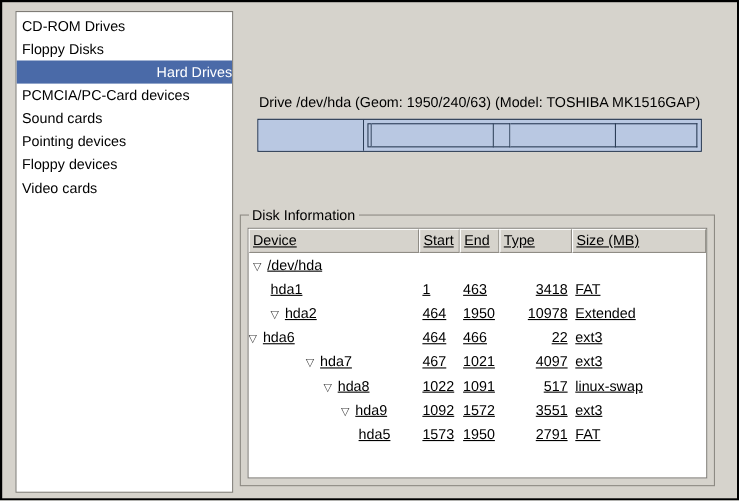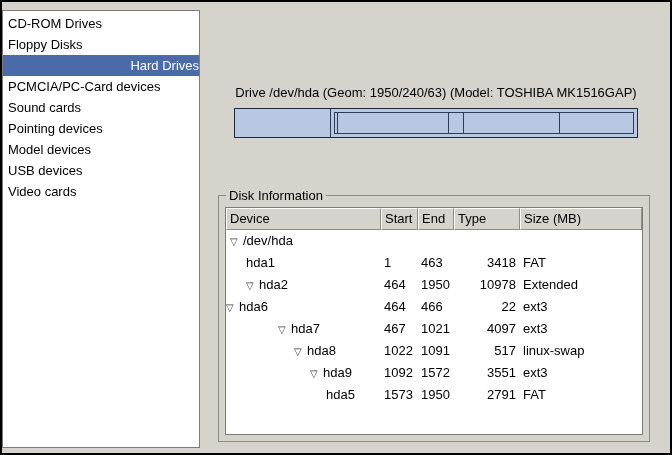--- a/index.html
+++ b/index.html
@@ -4,21 +4,21 @@
 <style>
   html,body{margin:0;padding:0;background:#fff;}
   .window{
     position:relative;width:672px;height:455px;box-sizing:border-box;
     background:#d6d3cc;border:2px solid #000;
     font-family:"Liberation Sans",sans-serif;font-size:13px;color:#000;
     overflow:hidden;cursor:default;
   }
   
   .sidebar{
-    position:absolute;left:0;top:8px;width:198px;height:438px;
+    position:absolute;left:12px;top:8px;width:198px;height:438px;
     box-sizing:border-box;background:#fff;border:1px solid #7f7c76;
     padding-top:2px;overflow:hidden;
   }
   .sidebar-item{height:21px;line-height:21px;padding-left:5px;white-space:nowrap;}
   .sidebar-item.selected{background:#4a6aa8;color:#fff;text-align:right;}
   
   .drive-title{position:absolute;left:224px;top:83px;width:420px;text-align:center;white-space:nowrap;}
   .disk-bar{
     position:absolute;left:232px;top:106px;width:404px;height:30px;
     box-sizing:border-box;border:1px solid #1a2940;background:#b9c8e2;display:flex;
@@ -37,21 +37,21 @@
   .disk-info{
     position:absolute;left:216px;top:186px;width:432px;height:254px;
     box-sizing:border-box;border:1px solid #8d8a83;margin:0;
     padding:4px 6px 6px 6px;
   }
   .disk-info legend{font-size:13px;padding:0 3px;margin-left:1px;margin-top:13px;}
   .ptable{
     width:100%;height:100%;box-sizing:border-box;background:#fff;
     border:1px solid #7f7c76;overflow:hidden;
   }
-  .thead,.trow{display:grid;grid-template-columns:155px 37px 36px 66px 1fr;}
+  .thead,.trow{display:grid;grid-template-columns:155px 37px 36px 66px 1fr;text-decoration:underline;}
   .thead{height:22px;}
   .th{
     box-sizing:border-box;height:22px;line-height:20px;
     background:#d6d3cc;border-right:1px solid #8f8c85;border-bottom:1px solid #8f8c85;
     border-top:1px solid #fff;border-left:1px solid #fff;
     padding-left:3px;overflow:hidden;white-space:nowrap;
   }
   .trow{height:22px;line-height:22px;}
   .td{overflow:hidden;white-space:nowrap;box-sizing:border-box;}
   .td.c-start,.td.c-end,.td.c-type{padding-left:3px;}
@@ -71,22 +71,21 @@
 
 <div class="window">
 
   <div class="sidebar">
     <div class="sidebar-item">CD-ROM Drives</div>
     <div class="sidebar-item">Floppy Disks</div>
     <div class="sidebar-item selected">Hard Drives</div>
     <div class="sidebar-item">PCMCIA/PC-Card devices</div>
     <div class="sidebar-item">Sound cards</div>
     <div class="sidebar-item">Pointing devices</div>
-    <div class="sidebar-item">Model devices</div>
-    <div class="sidebar-item">USB devices</div>
+    <div class="sidebar-item">Floppy devices</div>
     <div class="sidebar-item">Video cards</div>
   </div>
 
   <div class="drive-title">Drive /dev/hda (Geom: 1950/240/63) (Model: TOSHIBA MK1516GAP)</div>
 
   <div class="disk-bar">
     <div class="seg seg-hda1"></div>
     <div class="seg seg-extended">
       <div class="seg-logical seg-hda6"></div>
       <div class="seg-logical seg-hda7"></div>

